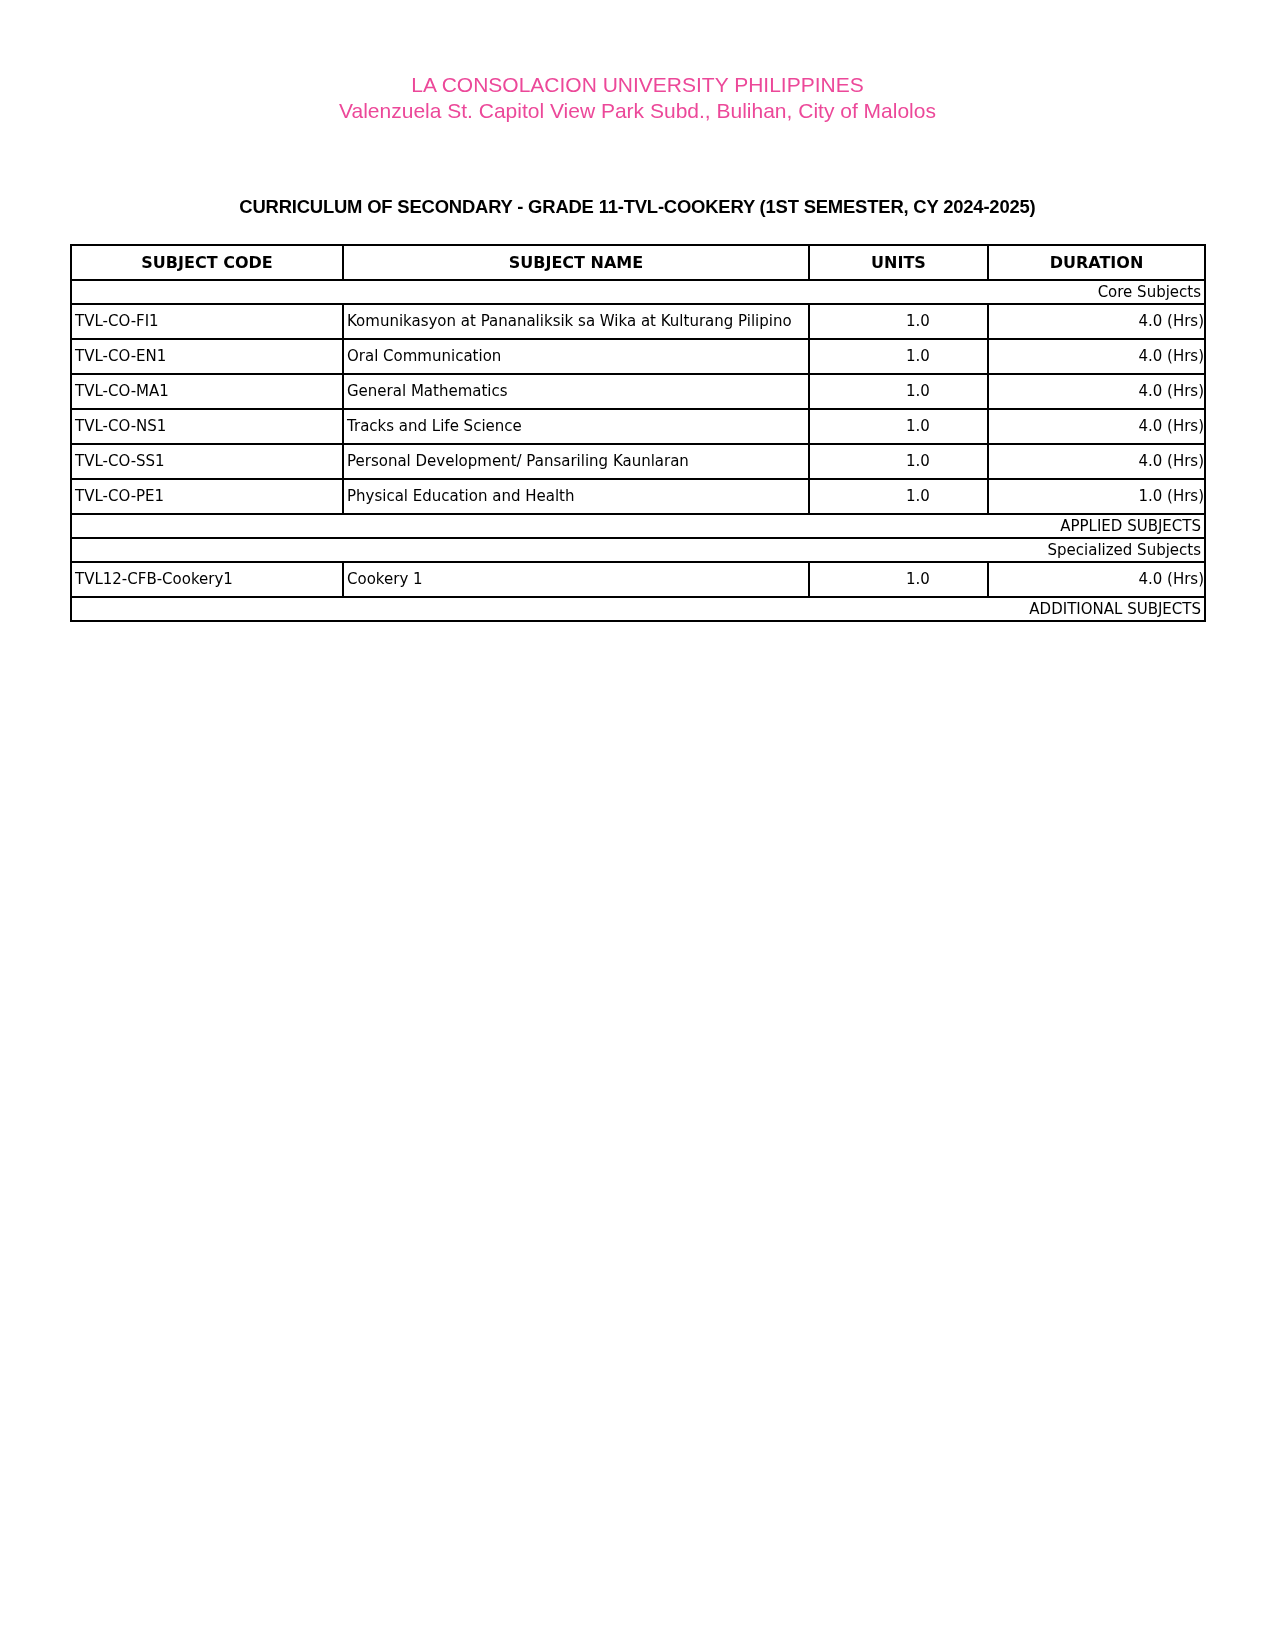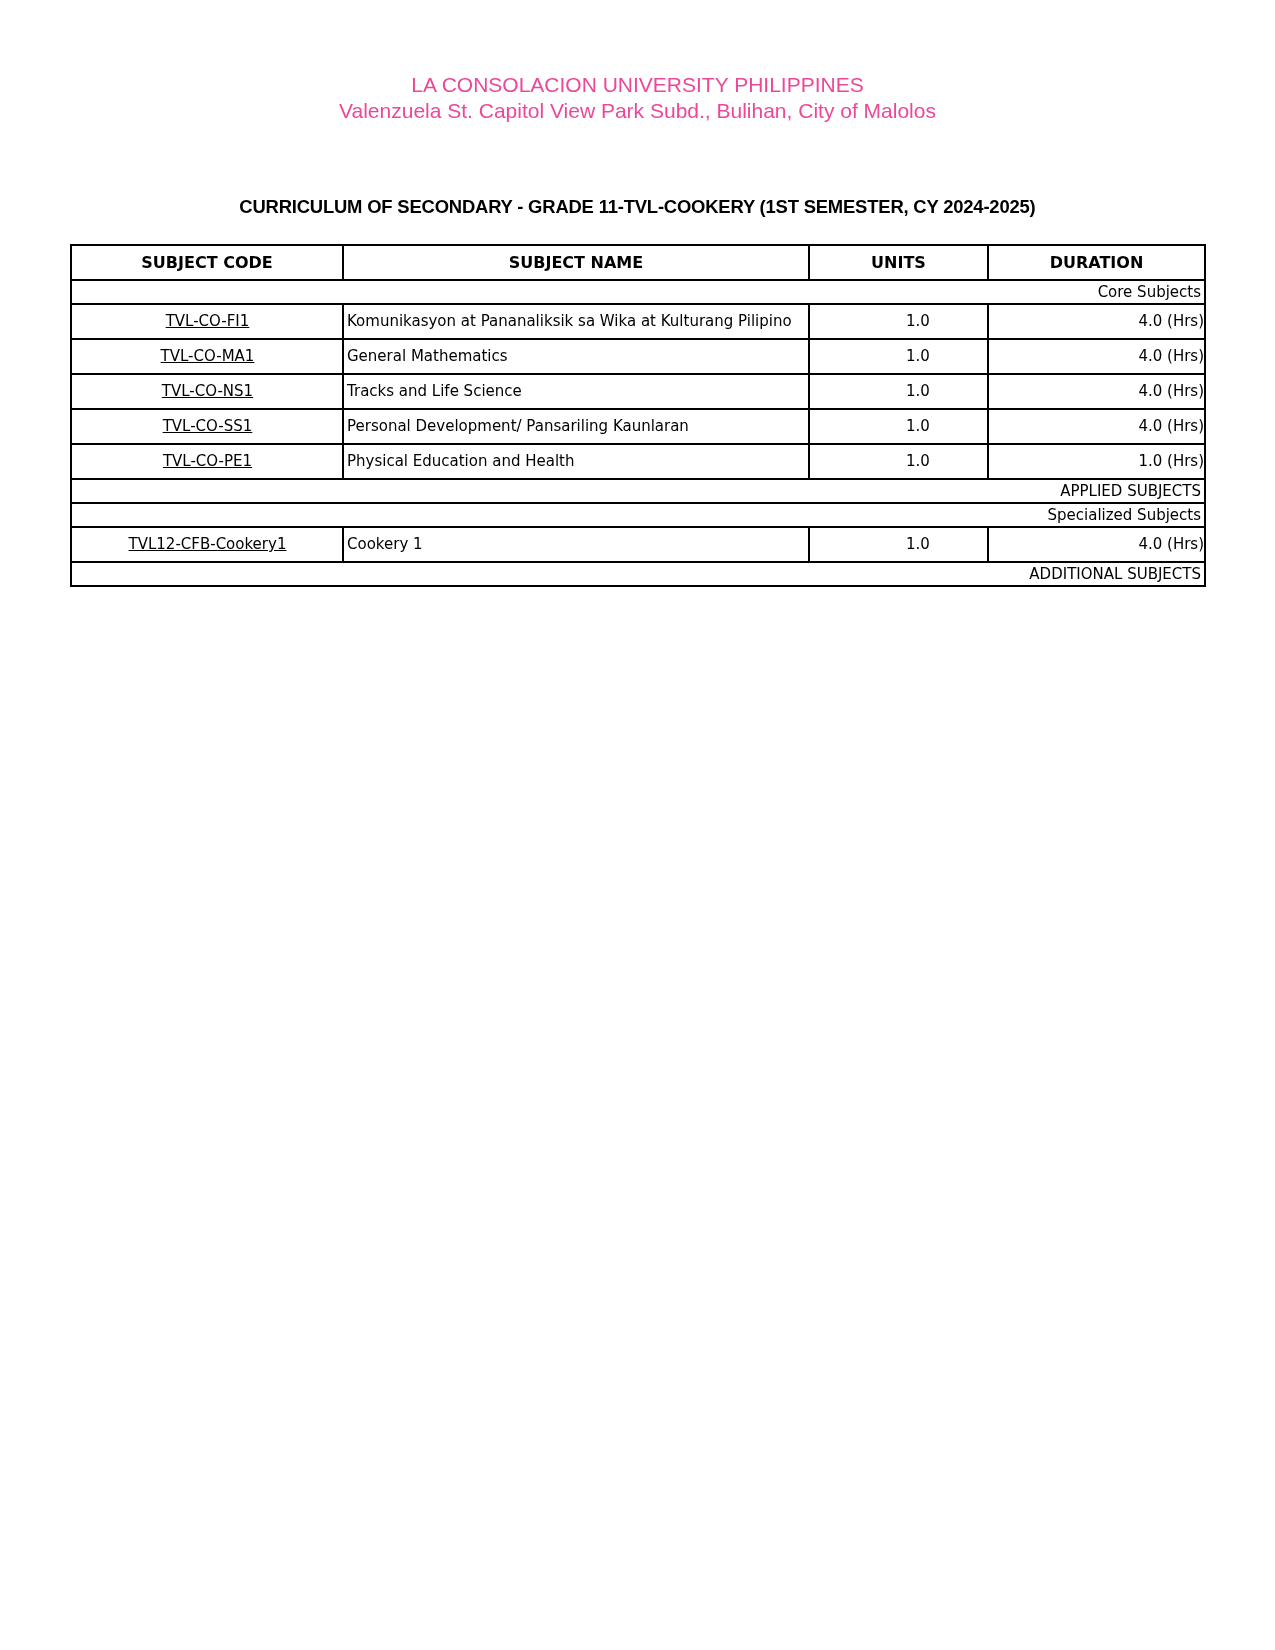--- a/index.html
+++ b/index.html
@@ -56,21 +56,21 @@
     font-weight: bold;
     text-align: center;
     font-size: 16px;
   }
   tr.section-row td {
     height: 24px;
     text-align: right;
     padding: 0 3px;
   }
   tr.subject-row td { height: 35px; }
-  td.cell-code  { text-align: center; padding: 0 2px 0 3px; text-decoration: underline; }
+  td.cell-code  { text-align: left; padding: 0 2px 0 3px; }
   td.cell-name  { text-align: left; padding: 0 2px 0 3px; }
   td.cell-units { text-align: center; padding-left: 39px; }
   td.cell-duration { text-align: right; }
 </style>
 </head>
 <body>
 
 <div class="page">
 
   <div class="doc-header">
@@ -97,20 +97,26 @@
         <th>DURATION</th>
       </tr>
     </thead>
     <tbody>
       <tr class="section-row">
         <td colspan="4">Core Subjects</td>
       </tr>
       <tr class="subject-row">
         <td class="cell-code">TVL-CO-FI1</td>
         <td class="cell-name">Komunikasyon at Pananaliksik sa Wika at Kulturang Pilipino</td>
+        <td class="cell-units">1.0</td>
+        <td class="cell-duration">4.0 (Hrs)</td>
+      </tr>
+      <tr class="subject-row">
+        <td class="cell-code">TVL-CO-EN1</td>
+        <td class="cell-name">Oral Communication</td>
         <td class="cell-units">1.0</td>
         <td class="cell-duration">4.0 (Hrs)</td>
       </tr>
       <tr class="subject-row">
         <td class="cell-code">TVL-CO-MA1</td>
         <td class="cell-name">General Mathematics</td>
         <td class="cell-units">1.0</td>
         <td class="cell-duration">4.0 (Hrs)</td>
       </tr>
       <tr class="subject-row">

